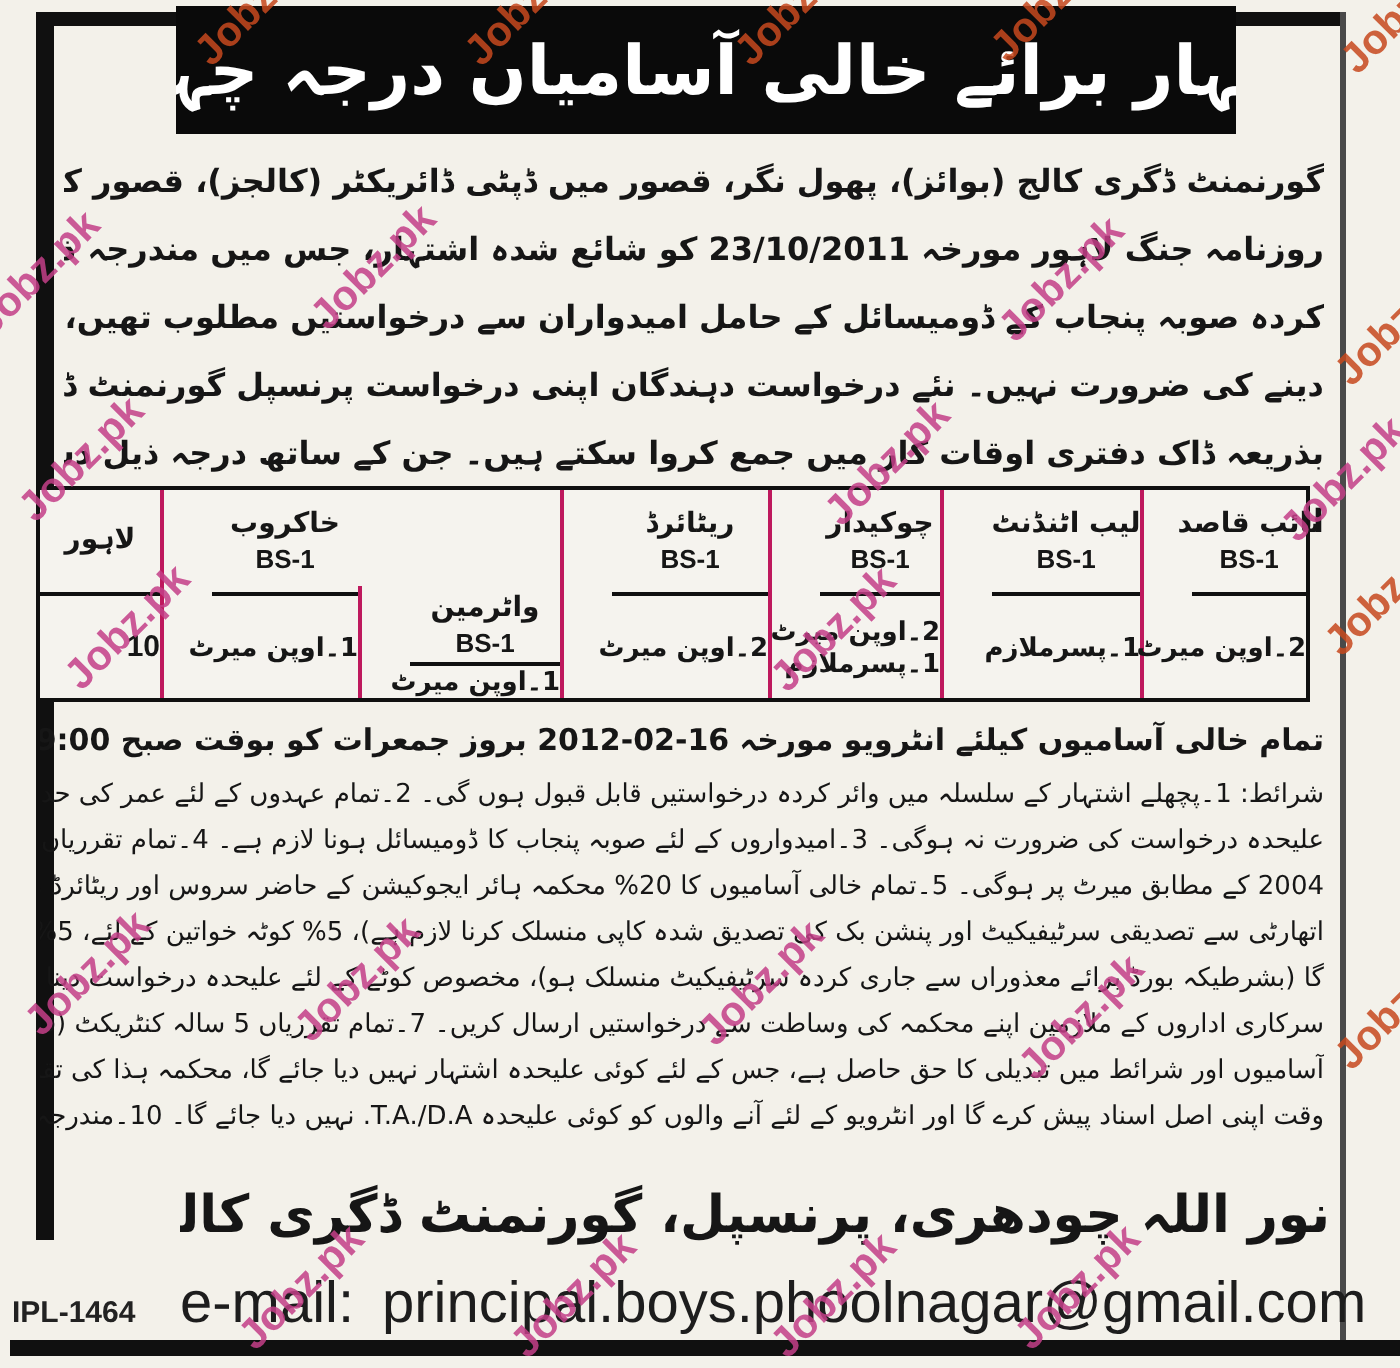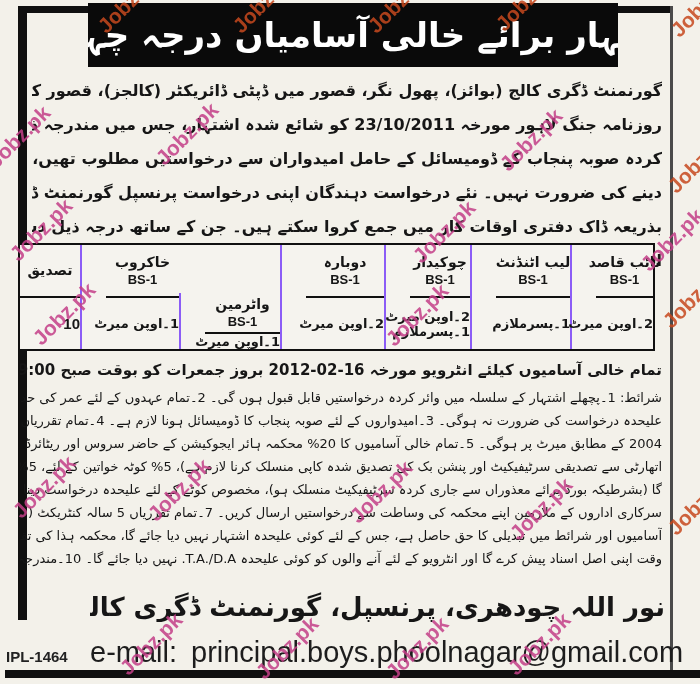--- a/index.html
+++ b/index.html
@@ -29,21 +29,21 @@
     font-size:15px;font-weight:bold;text-align:right;white-space:nowrap;overflow:hidden;line-height:24px;}
   .conds{position:absolute;left:20px;top:386px;width:642px;direction:rtl;}
   .conds .ln{height:23px;line-height:23px;font-size:13px;font-weight:500;
     text-align:right;white-space:nowrap;overflow:hidden;}
   
   .job-table{
     position:absolute;left:18px;top:243px;width:637px;height:108px;
     direction:rtl;display:flex;border:2px solid #101010;box-sizing:border-box;background:#f5f3ee;
   }
   .col{box-sizing:border-box;display:flex;flex-direction:column;}
-  .col:not(:last-child){border-left:2px solid #8b5cf6;padding-left:24px;}
+  .col:not(:last-child){border-left:2px solid #be185d;padding-left:24px;}
   .w0{width:83px;}.w1{width:100px;}.w2{width:86px;}.w3{width:104px;}
   .w4{width:101px;margin-top:48px;}.w5{width:99px;}.w6{flex:1;}
   .th{height:53px;box-sizing:border-box;border-bottom:2px solid #101010;
     display:flex;flex-direction:column;align-items:center;justify-content:center;gap:2px;}
   .th .t{font-size:14px;font-weight:bold;white-space:nowrap;}
   .th .g{font-size:13px;font-weight:bold;font-family:"Liberation Sans",sans-serif;direction:ltr;}
   .td{flex:1;display:flex;flex-direction:column;align-items:flex-start;justify-content:center;
     font-size:13px;font-weight:bold;white-space:nowrap;}
   .td .mono{font-family:"Liberation Sans",sans-serif;font-size:15px;direction:ltr;}
   
@@ -106,21 +106,21 @@
         <div class="t">چوکیدار</div>
         <div class="g">BS-1</div>
       </div>
       <div class="td">
         <div>2۔اوپن میرٹ</div>
         <div>1۔پسرملازم</div>
       </div>
     </div>
     <div class="col w3">
       <div class="th">
-        <div class="t">دوبارہ</div>
+        <div class="t">ریٹائرڈ</div>
         <div class="g">BS-1</div>
       </div>
       <div class="td">
         <div>2۔اوپن میرٹ</div>
       </div>
     </div>
     <div class="col w4">
       <div class="th">
         <div class="t">واٹرمین</div>
         <div class="g">BS-1</div>
@@ -133,21 +133,21 @@
       <div class="th">
         <div class="t">خاکروب</div>
         <div class="g">BS-1</div>
       </div>
       <div class="td">
         <div>1۔اوپن میرٹ</div>
       </div>
     </div>
     <div class="col w6">
       <div class="th">
-        <div class="t">تصدیق</div>
+        <div class="t">لاہور</div>
         <div class="g"></div>
       </div>
       <div class="td">
         <div class="mono">10</div>
       </div>
     </div>
   </div>
 
   <div class="notice">تمام خالی آسامیوں کیلئے انٹرویو مورخہ 16-02-2012 بروز جمعرات کو بوقت صبح 9:00 بجے کالج ہذا میں ہوگا جس کیلئے علیحدہ کال لیٹر جاری نہیں کیا جائیگا۔</div>
 

